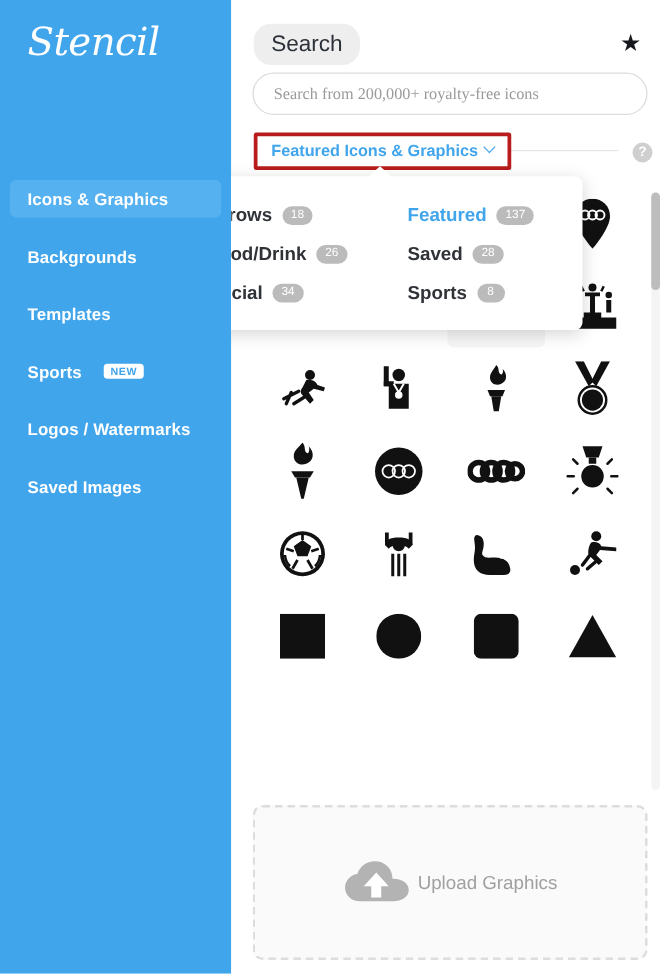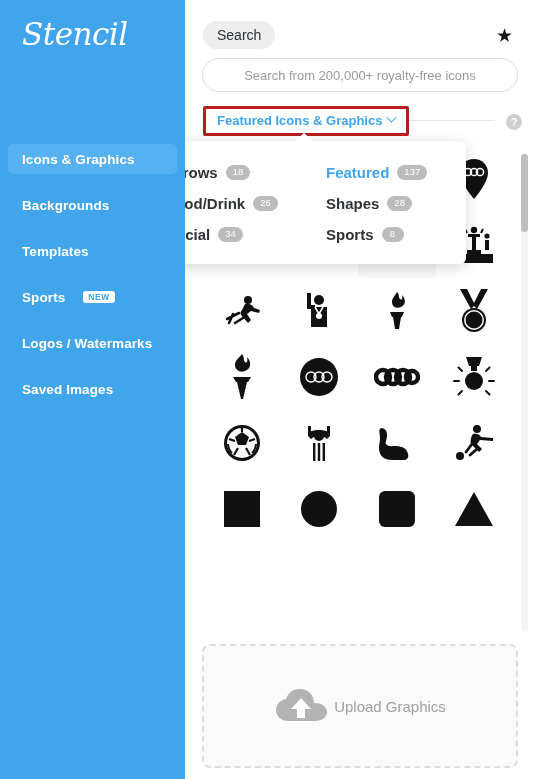--- a/index.html
+++ b/index.html
@@ -73,21 +73,21 @@
   }
 
   
   .tabbar {
     display: flex;
     align-items: center;
     padding: 18px 18px 0 18px;
     height: 52px;
   }
   .tab {
-    font-size: 14px;
+    font-size: 18px;
     color: #2c3038;
     padding: 6px 14px;
     border-radius: 14px;
     margin-right: 6px;
     white-space: nowrap;
   }
   .tab.active { background: #eeeeee; }
   .star-btn {
     margin-left: auto;
     font-size: 19px;
@@ -98,25 +98,24 @@
 
   
   .search-wrap { padding: 6px 17px 0 17px; }
   .search-input {
     width: 100%;
     height: 34px;
     border: 1px solid #dcdcdc;
     border-radius: 17px;
     padding: 0 16px;
     font-size: 13px;
-    font-family: Liberation Sans, sans-serif;
+    font-family: Liberation Serif, serif;
     color: #0f172a;
     outline: none;
     background: #fff;
-    text-align: center;
   }
   .search-input::placeholder { color: #9a9a9a; }
 
   
   .cat-row {
     position: relative;
     margin-top: 14px;
     height: 30px;
     padding: 0 17px;
     display: flex;
@@ -327,21 +326,21 @@
           </div>
           <div class="dd-item selected">
             <span>Featured</span>
             <span class="dd-count">137</span>
           </div>
           <div class="dd-item">
             <span>Food/Drink</span>
             <span class="dd-count">26</span>
           </div>
           <div class="dd-item">
-            <span>Shapes</span>
+            <span>Saved</span>
             <span class="dd-count">28</span>
           </div>
           <div class="dd-item">
             <span>Social</span>
             <span class="dd-count">34</span>
           </div>
           <div class="dd-item">
             <span>Sports</span>
             <span class="dd-count">8</span>
           </div>

